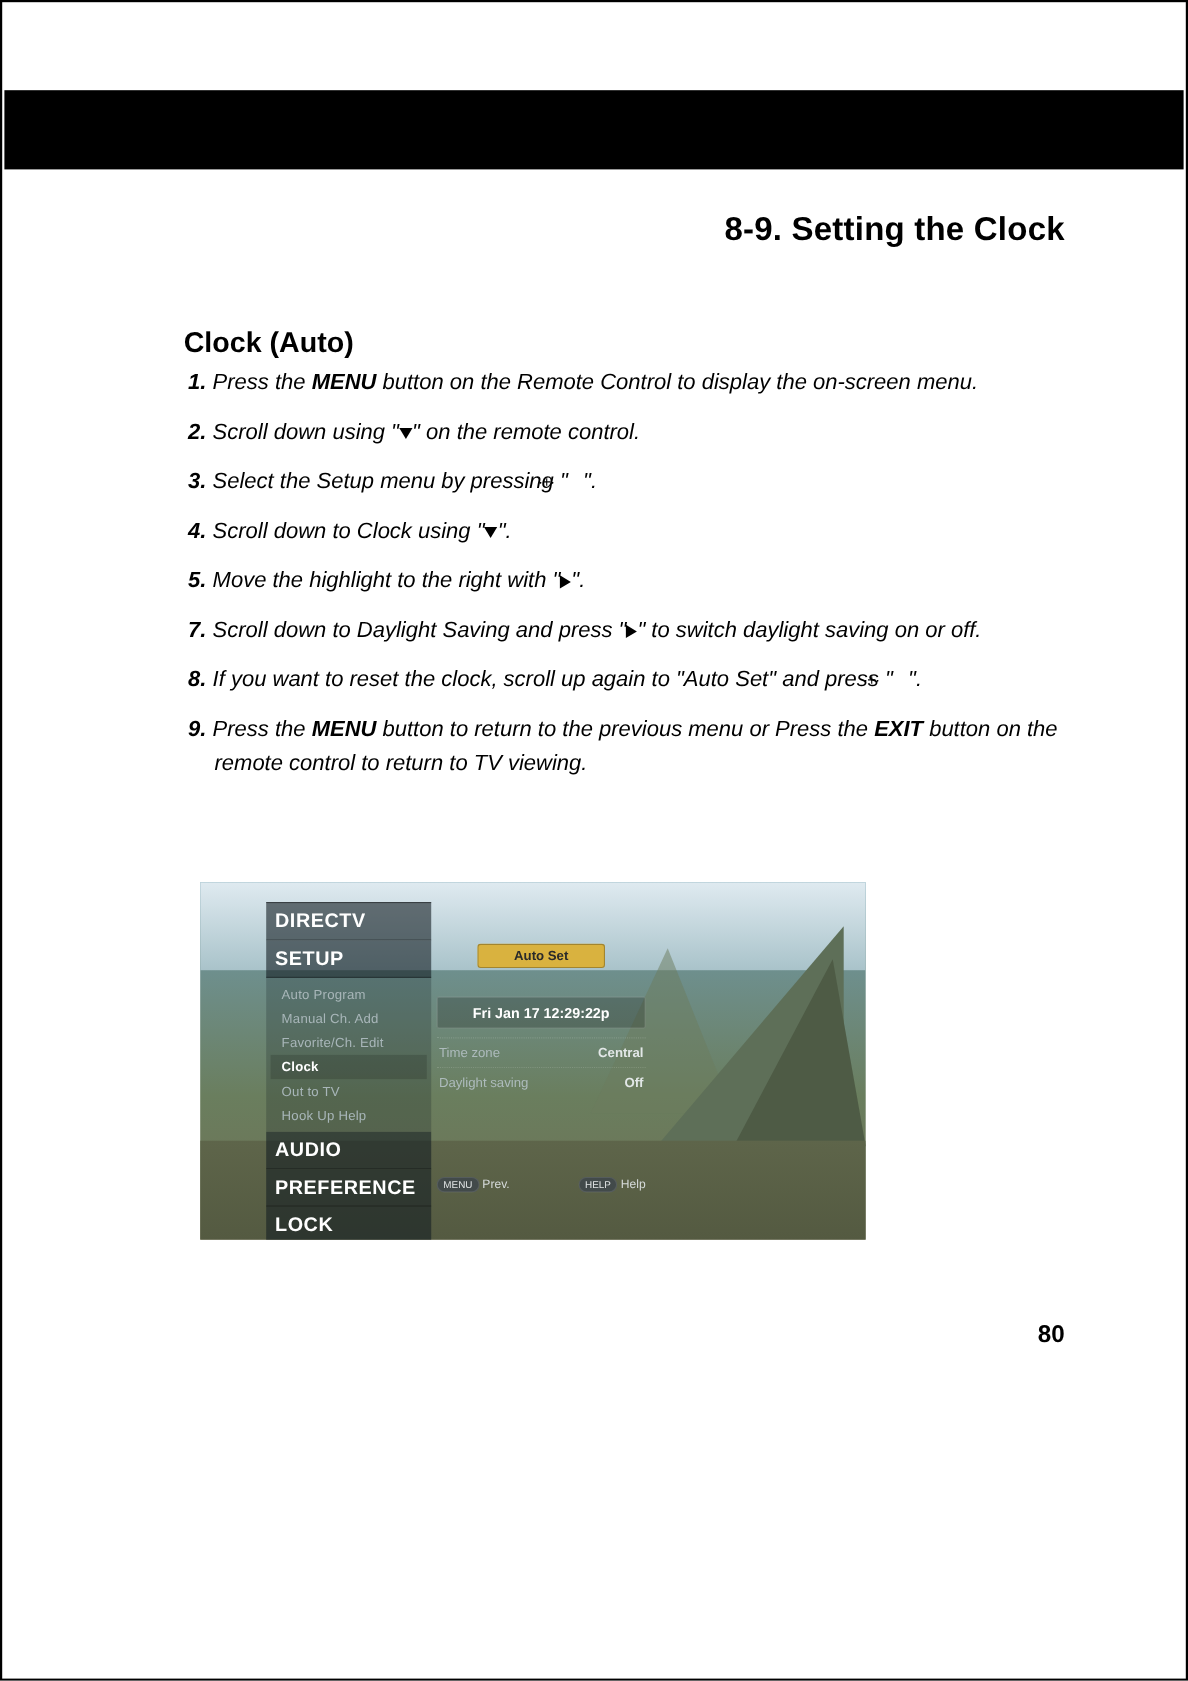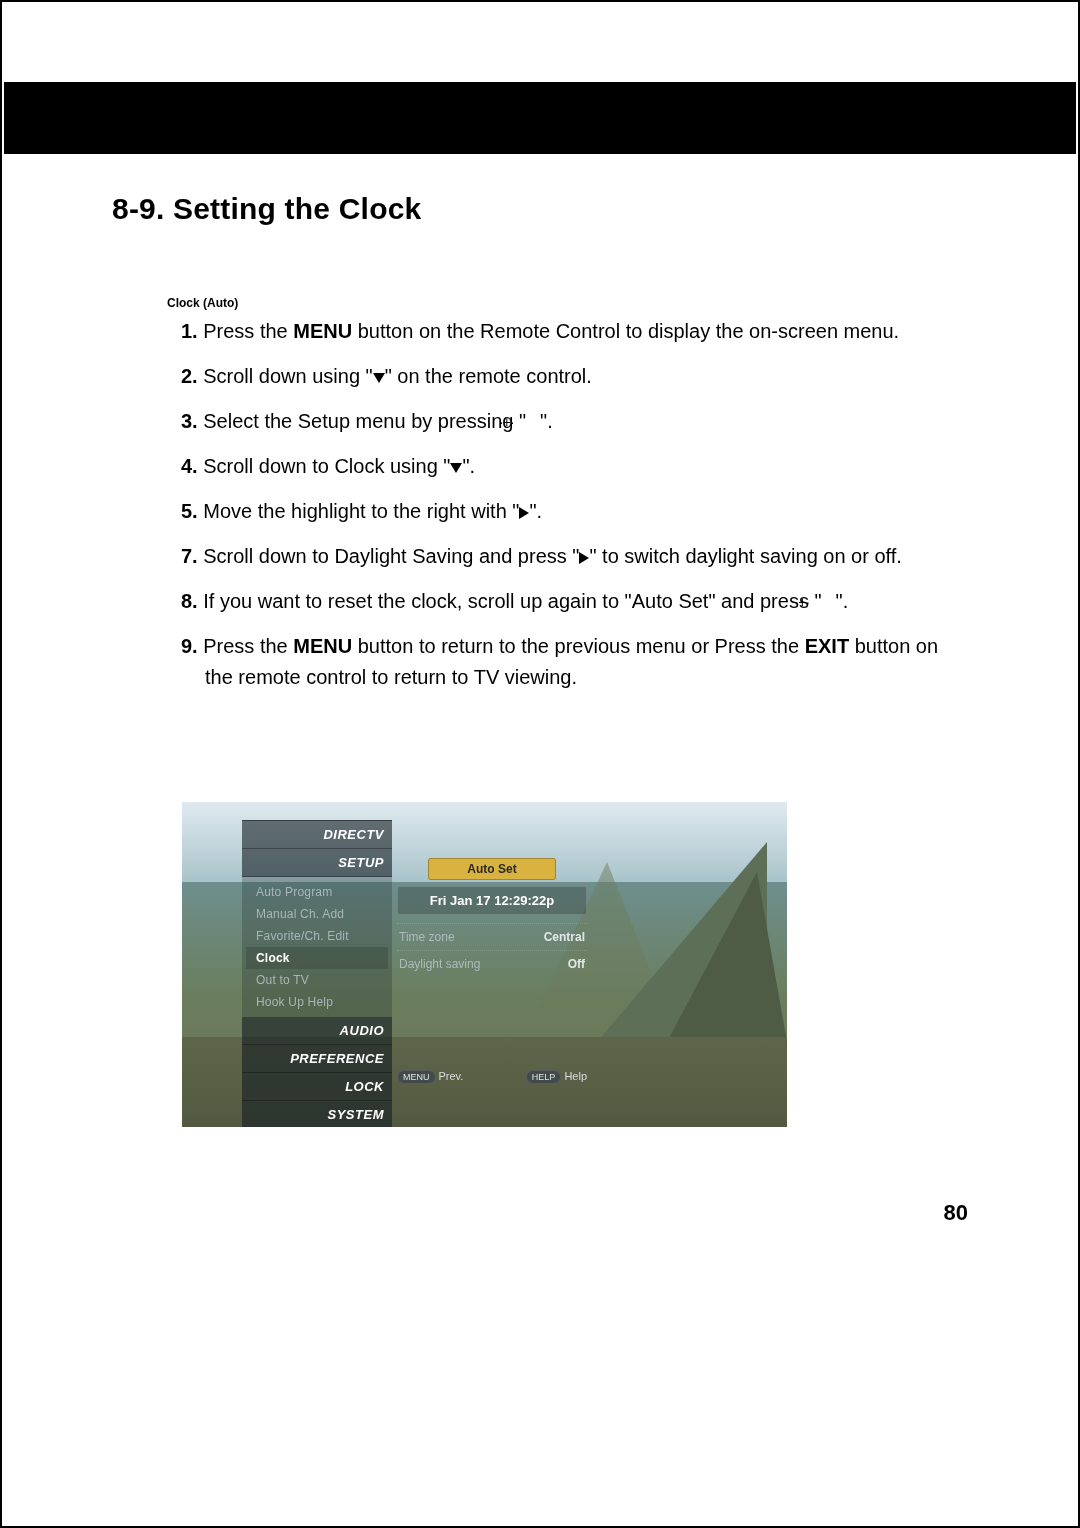--- a/index.html
+++ b/index.html
@@ -29,39 +29,41 @@
     position: absolute;
     left: 110px;
     right: 110px;
     top: 190px;
   }
   .section-title {
     font-size: 30px;
     font-weight: 700;
     letter-spacing: 0.2px;
     margin: 0 0 70px 0;
+    text-align: right;
   }
   .indent {
     margin-left: 55px;
   }
   .subhead {
     font-weight: 700;
-    font-size: 12px;
+    font-size: 26px;
     margin: 0 0 6px 0;
   }
   .para {
     font-size: 20px;
     line-height: 1.55;
     margin: 0 0 40px 0;
     max-width: 820px;
   }
   ol.steps {
     list-style: none;
     padding: 0;
-    margin: 4px 0 0 14px;
+    margin: 4px 0 0 4px;
+    font-style: italic;
   }
   ol.steps > li {
     font-size: 20px;
     line-height: 1.55;
     margin: 0 0 14px 0;
     padding-left: 24px;
     text-indent: -24px;
     max-width: 820px;
   }
   ol.steps > li .num {
@@ -131,28 +133,26 @@
   }
 
   .menu-col {
     position: absolute;
     left: 60px;
     top: 18px;
     width: 150px;
   }
   .menu-hdr {
     color: #fff;
-    font-style: italic;
-    font-weight: 700;
-    font-size: 13px;
+    font-weight: 700;
+    font-size: 18px;
     padding: 6px 8px;
     border-bottom: 1px solid rgba(0,0,0,0.3);
     background: rgba(20,30,35,0.6);
     letter-spacing: 0.5px;
-    text-align: right;
   }
   .menu-hdr.top { border-top: 1px solid rgba(0,0,0,0.4); }
   .submenu {
     background: rgba(20,30,35,0.25);
     padding: 4px 4px;
   }
   .subitem {
     font-size: 12px;
     color: #a8b6b9;
     padding: 4px 10px;
@@ -164,22 +164,22 @@
     background: rgba(0,0,0,0.15);
   }
 
   .clock-panel {
     position: absolute;
     left: 215px;
     top: 56px;
     width: 190px;
   }
   .autoset-pill {
-    margin: 0 auto 6px auto;
-    width: 128px;
+    margin: 0 auto 26px auto;
+    width: 116px;
     text-align: center;
     background: #d9b23f;
     color: #2a2a2a;
     font-weight: 700;
     font-size: 12px;
     padding: 4px 0;
     border-radius: 3px;
     box-shadow: inset 0 0 0 1px rgba(0,0,0,0.25);
   }
   .datetime {

